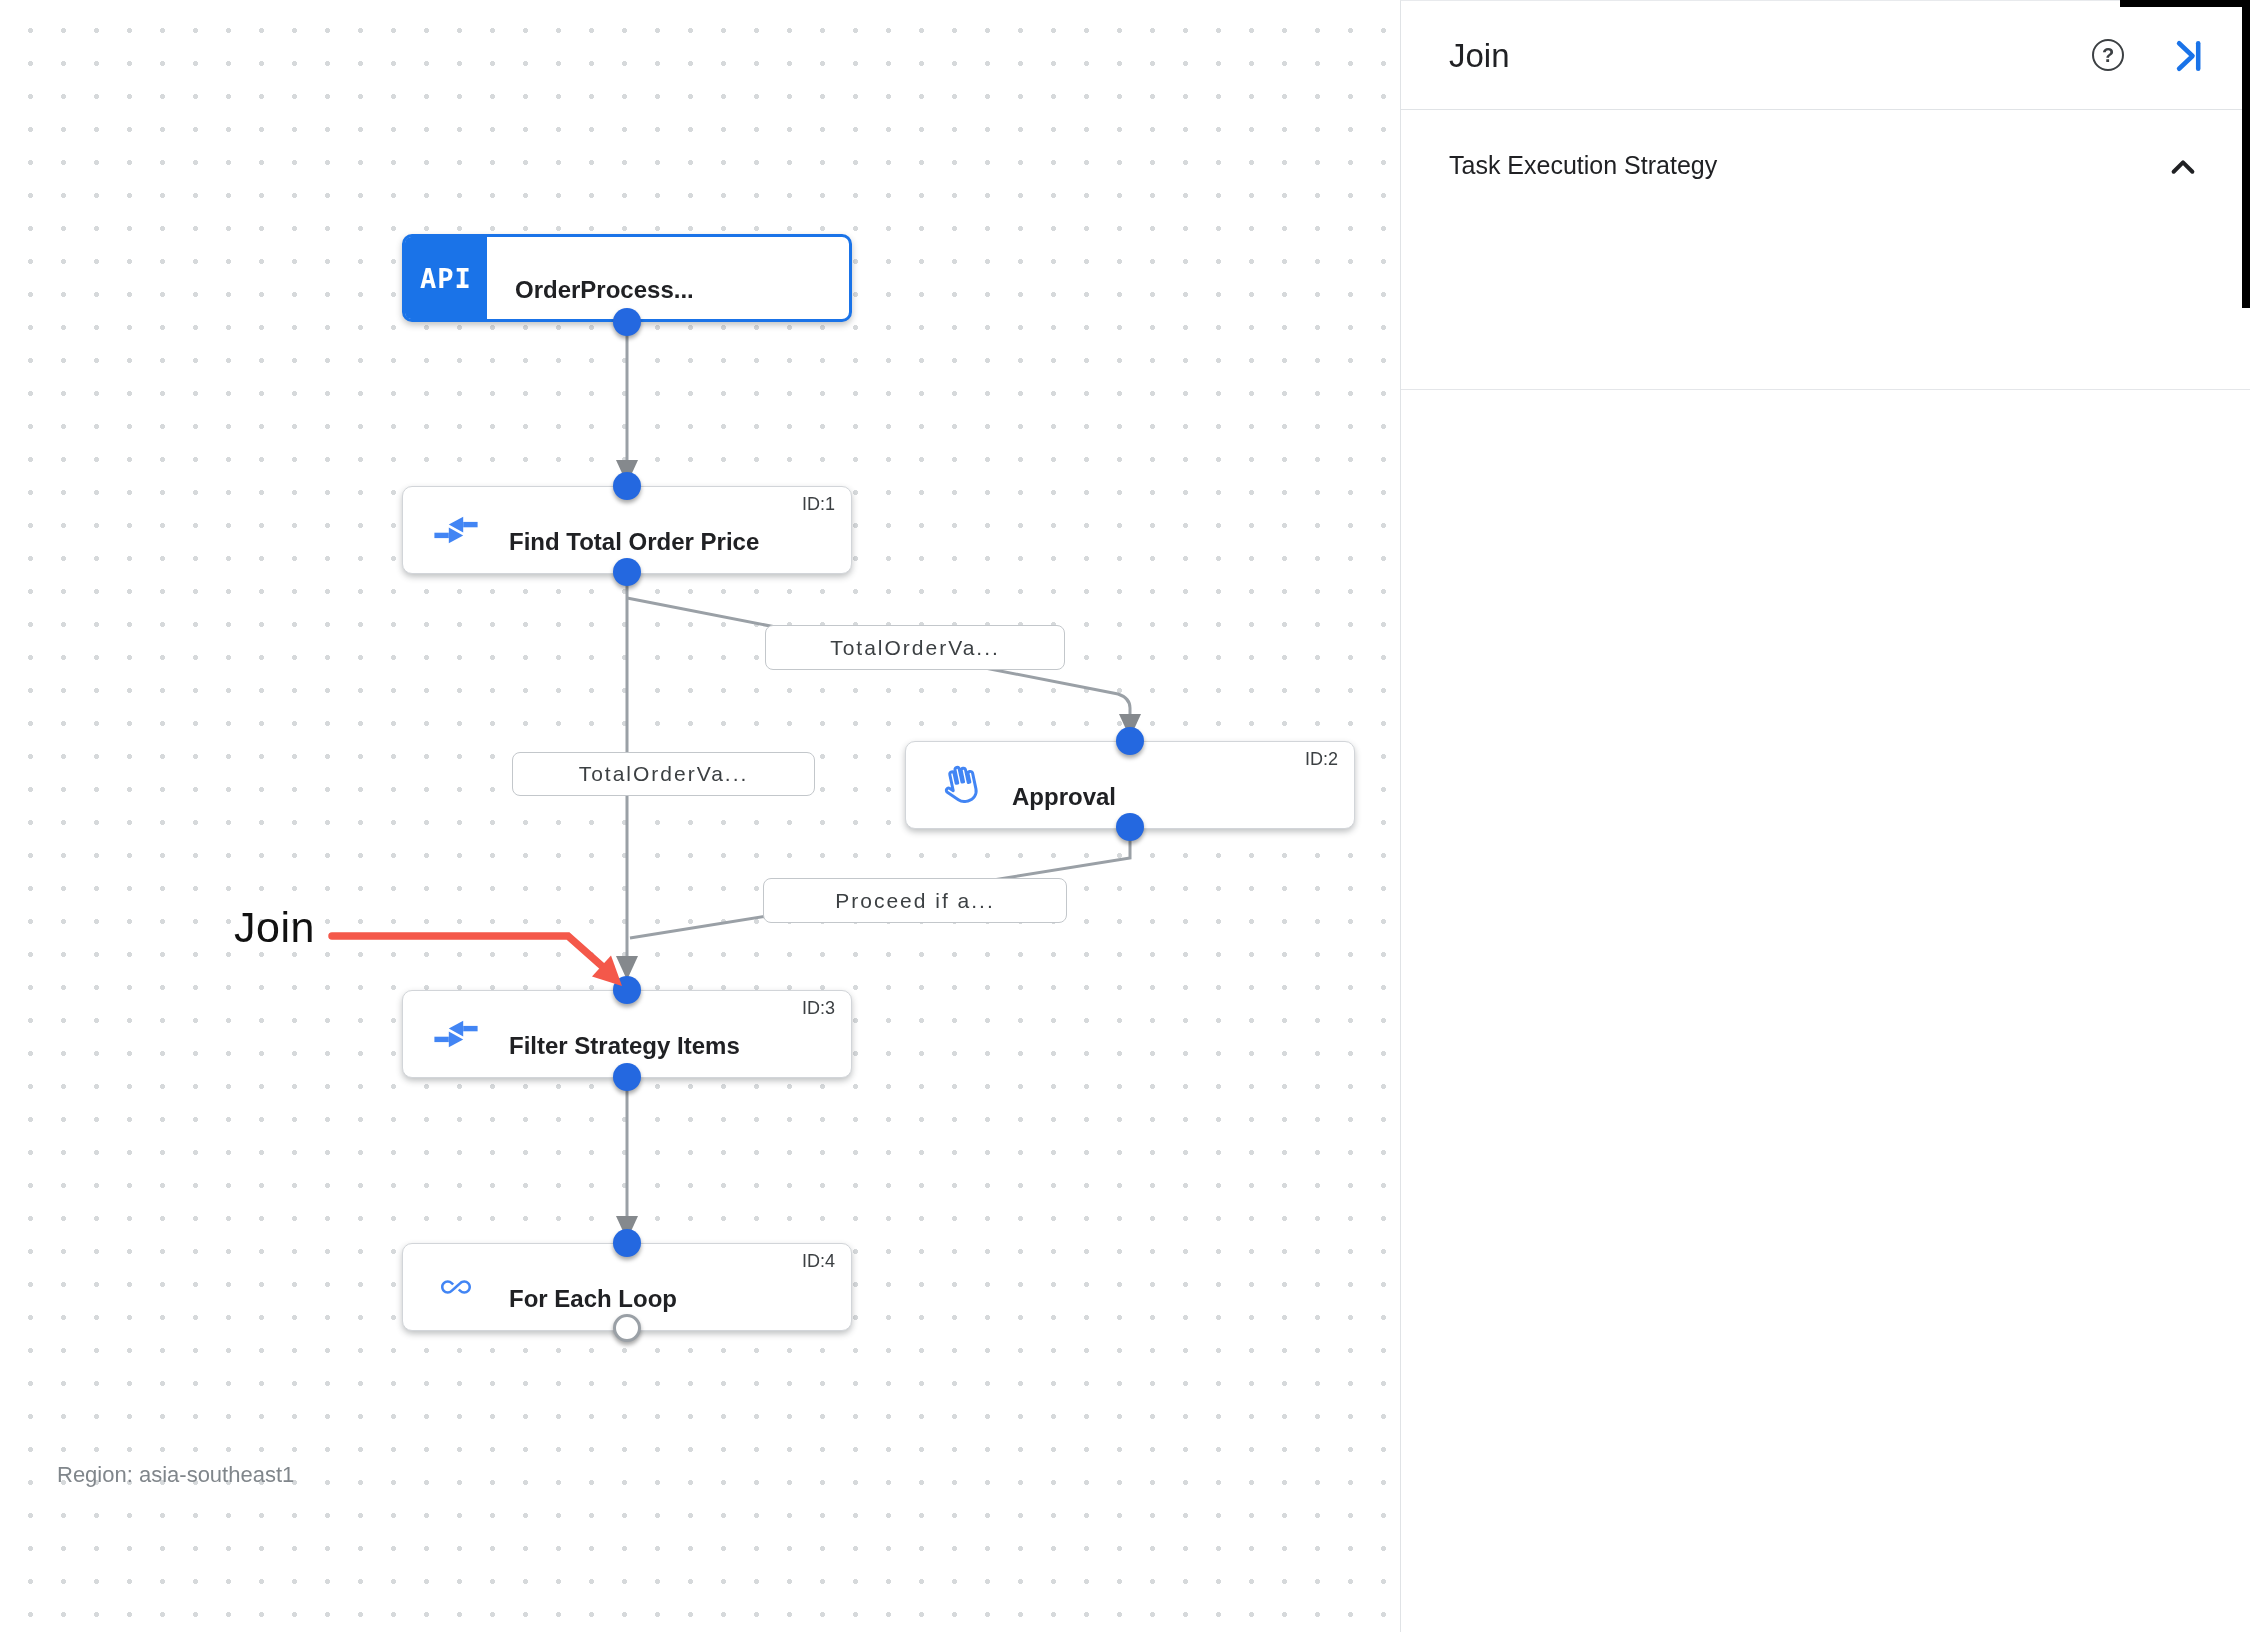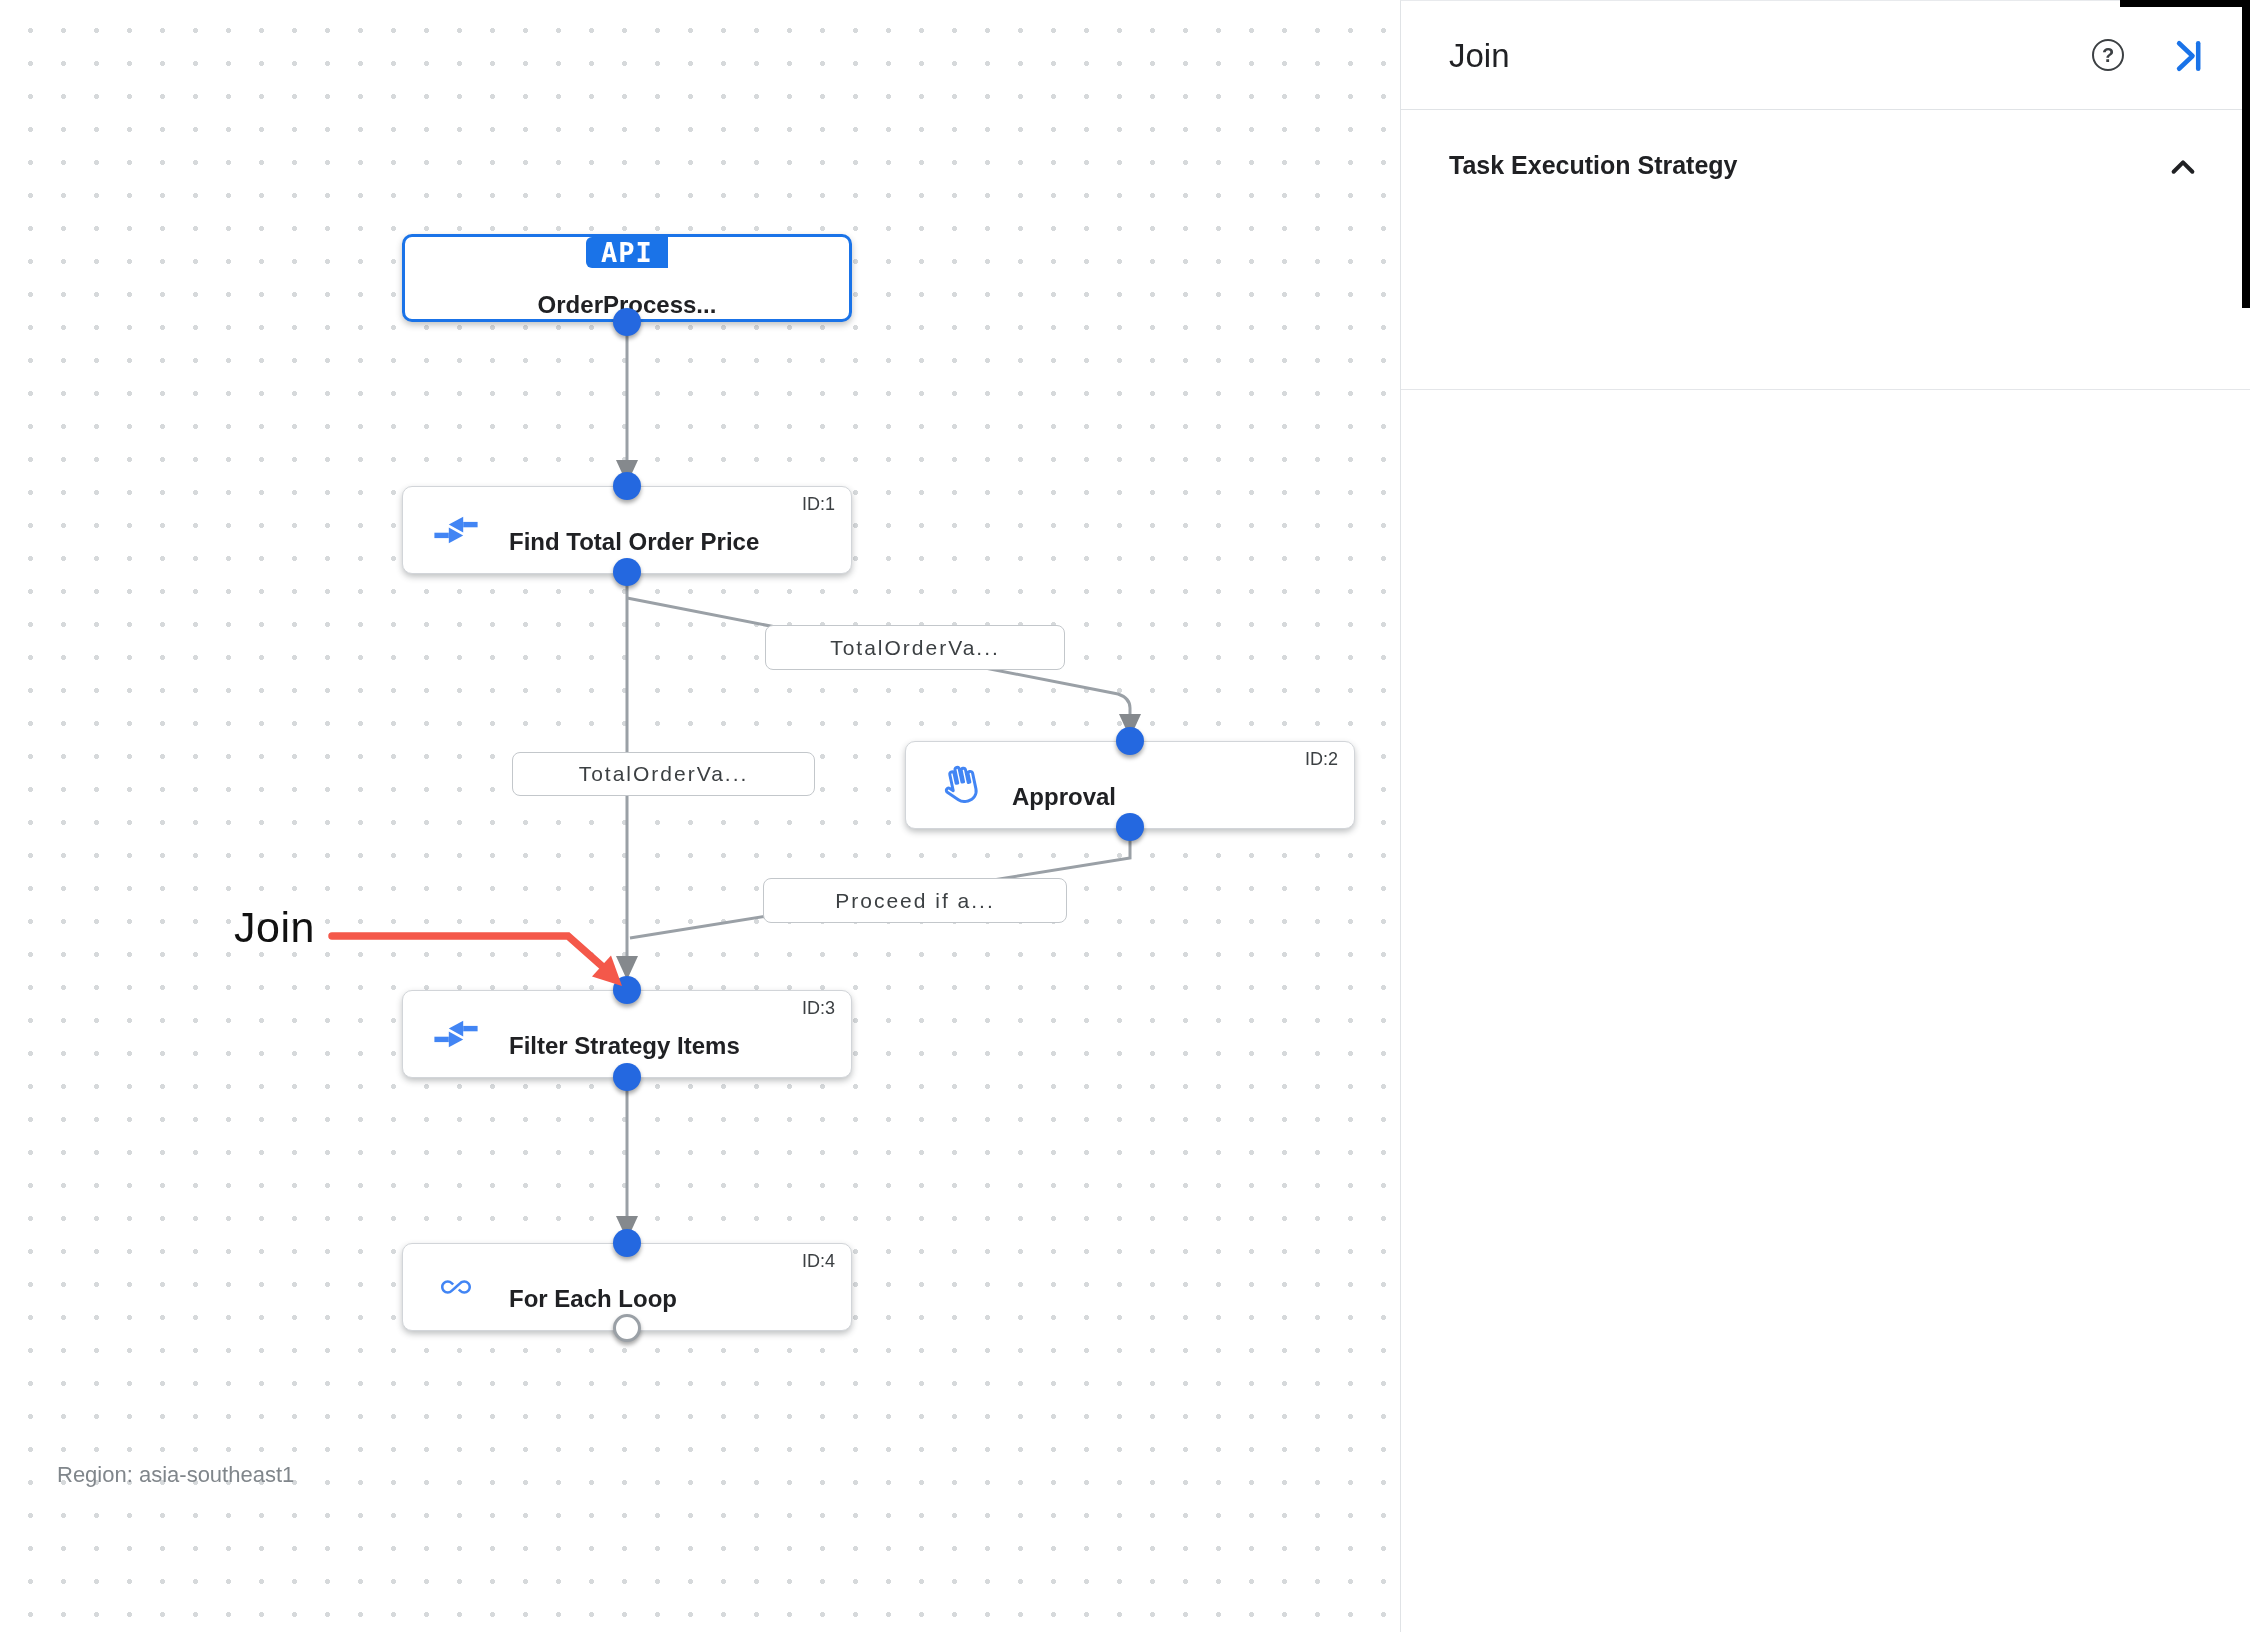--- a/index.html
+++ b/index.html
@@ -8,21 +8,21 @@
 
   
   .canvas{position:absolute;left:0;top:0;width:1399px;height:1632px;background:#fff;
           background-image:radial-gradient(circle,#d6d9db 2.3px,transparent 2.4px);
           background-size:33px 33px;background-position:14px 14px;}
   .edges{position:absolute;left:0;top:0;z-index:1;pointer-events:none;}
 
   .node{position:absolute;width:450px;height:88px;background:#fff;border:1.5px solid #d2d5d9;
         border-radius:10px;box-shadow:0 3px 6px rgba(60,64,67,.32);display:flex;align-items:center;
         z-index:2;box-sizing:border-box;}
-  .node.selected{border:3px solid #1a73e8;flex-direction:column;}
+  .node.selected{border:3px solid #1a73e8;}
   .node-title{font-size:24px;font-weight:700;color:#202124;white-space:nowrap;margin-top:23px;}
   .node-id{position:absolute;top:7px;right:16px;font-size:18px;color:#3c4043;font-weight:400;}
   .api-badge{width:82px;height:100%;background:#1a73e8;border-radius:6px 0 0 6px;display:flex;
              align-items:center;justify-content:center;color:#fff;
              font-family:"DejaVu Sans Mono",monospace;font-weight:700;font-size:27px;letter-spacing:1px;}
   .node-icon{width:50px;display:flex;align-items:center;justify-content:center;margin-left:28px;}
   .node .gap{width:28px;}
 
   .dot{position:absolute;width:28px;height:28px;border-radius:50%;background:#2468e0;
        box-shadow:0 3px 4px rgba(0,0,0,.35);z-index:3;box-sizing:border-box;}
@@ -40,21 +40,21 @@
   
   .panel{position:absolute;left:1400px;top:0;width:850px;height:1632px;background:#fff;
          border-left:1px solid #e0e3e6;border-top:1px solid #e8eaed;box-sizing:border-box;}
   .panel-header{position:relative;height:108px;border-bottom:1px solid #e0e3e6;}
   .panel-title{position:absolute;left:48px;top:36px;font-size:33px;color:#202124;}
   .help-icon{position:absolute;right:126px;top:38px;width:32px;height:32px;border:2.5px solid #3c4043;
              border-radius:50%;display:flex;align-items:center;justify-content:center;
              font-size:20px;font-weight:700;color:#3c4043;box-sizing:border-box;cursor:pointer;}
   .collapse-icon{position:absolute;right:44px;top:38px;width:34px;height:34px;cursor:pointer;}
 
-  .section-heading{position:absolute;left:48px;top:150px;font-size:25px;font-weight:700;color:#202124;}
+  .section-heading{position:absolute;left:48px;top:150px;font-size:25px;font-weight:400;color:#202124;}
   .chevron-up-icon{position:absolute;right:52px;top:152px;width:30px;height:30px;cursor:pointer;}
 
   .select-field{position:absolute;left:30px;top:238px;width:782px;height:68px;border:1.5px solid #80868b;
                 border-radius:8px;display:flex;align-items:center;box-sizing:border-box;cursor:pointer;background:#fff;}
   .select-label{position:absolute;left:20px;top:-12px;background:#fff;padding:0 8px;
                 font-size:18px;font-weight:700;color:#202124;letter-spacing:.2px;}
   .select-value{margin-left:24px;font-size:22px;color:#202124;}
   .caret-down-icon{position:absolute;right:28px;top:28px;width:0;height:0;
                    border-left:10px solid transparent;border-right:10px solid transparent;
                    border-top:12px solid #40464b;}

